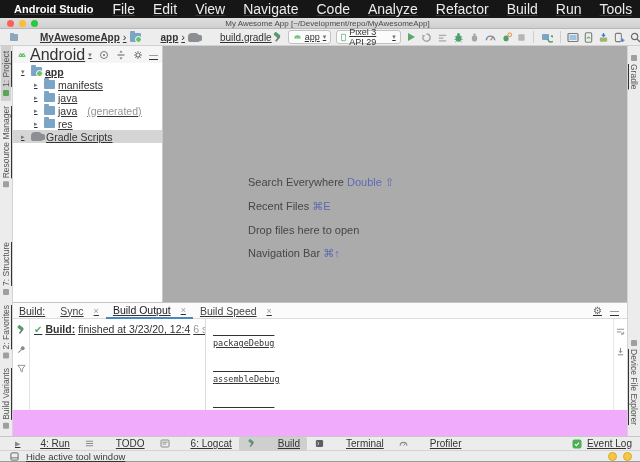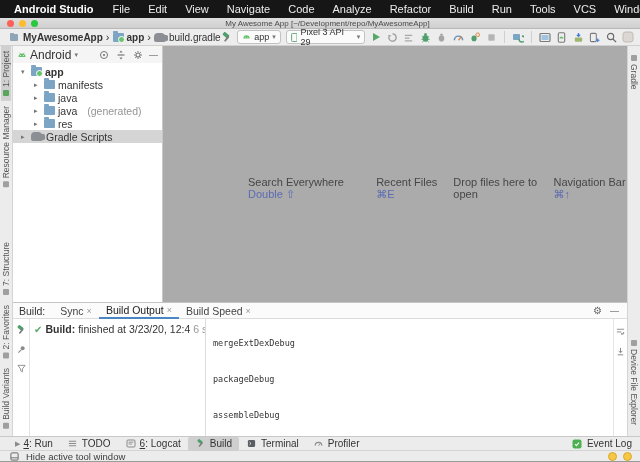--- a/index.html
+++ b/index.html
@@ -1,37 +1,37 @@
 <!DOCTYPE html>
 <html><head>
 <meta charset="utf-8">
 <style>
   * { margin:0; padding:0; box-sizing:border-box; }
   html,body { background:#9b9b9b; }
   #app { width:640px; height:462px; position:relative; font-family:"Liberation Sans",sans-serif;
-         overflow:hidden; background:#f0abfc; font-size:11px; color:#333; }
+         overflow:hidden; background:#f0abfc; font-size:11px; color:#333;text-decoration:underline; }
 
   
   .menubar { height:18px; background:#161616; color:#ececec; display:flex; align-items:center;
              padding-left:8px; white-space:nowrap; }
   .menubar .appname { font-weight:bold; color:#fff; padding:0 10px 0 6px; font-size:11px; }
-  .menubar .mitem { padding:0 9px; font-size:11px; }
+  .menubar .mitem { padding:0 9px; font-size:14px; }
 
   
   .titlebar { height:11px; background:linear-gradient(#dedede,#cfcfcf); border-bottom:1px solid #b8b8b8;
               display:flex; align-items:center; position:relative; }
   .lights { display:flex; gap:5px; margin-left:7px; }
   .light { width:7px; height:7px; border-radius:50%; }
   .titlebar .wtitle { position:absolute; left:15px; right:0; text-align:center; font-size:8px; color:#4a4a4a; }
 
   
   .toolbar { height:17px; background:#ededed; border-bottom:1px solid #d0d0d0; display:flex;
              align-items:center; padding:0 6px 0 8px; }
   .crumbs { display:flex; align-items:center; gap:3px; }
-  .crumb { display:flex; align-items:center; gap:3px; }
+  .crumb { display:flex; align-items:center; gap:20px; }
   .crumb-label { font-size:10px; color:#333; }
   .crumb-label.b { font-weight:bold; }
   .ticons { margin-left:auto; display:flex; align-items:center; gap:5px; }
   .combo { display:flex; align-items:center; gap:3px; background:#fbfbfb; border:1px solid #c2c2c2;
            border-radius:3px; height:14px; padding:0 4px; font-size:9px; color:#333; }
   .combo .dd { font-size:7px; color:#777; }
   .tdiv { width:1px; height:12px; background:#cfcfcf; margin:0 2px; }
   .icn { width:12px; height:12px; display:inline-flex; align-items:center; justify-content:center; }
   .icn svg { display:block; }
 
@@ -47,72 +47,72 @@
   .stripdot { width:6px; height:6px; border-radius:1px; background:#9f9f9f; }
   .stripdot.g { background:#58a55c; }
 
   .center { flex:1; display:flex; flex-direction:column; min-width:0; }
   .mainrow { height:256px; display:flex; min-height:0; }
 
   
   .project { width:150px; background:#fff; border-right:1px solid #c9c9c9; display:flex;
              flex-direction:column; }
   .phead { height:17px; display:flex; align-items:center; gap:3px; padding:0 4px; background:#f5f5f5; }
-  .phead .sel { font-size:12px; color:#333; }
+  .phead .sel { font-size:16px; color:#333; }
   .phead .dd { font-size:7px; color:#777; }
   .phead .hicons { margin-left:auto; display:flex; align-items:center; gap:5px; color:#6a6a6a; }
   .ptree { padding-top:2px; }
   .prow { height:13px; display:flex; align-items:center; gap:3px; font-size:10.5px; padding-left:8px; }
   .prow.child { padding-left:21px; }
   .prow.selected { background:#d5d5d5; }
   .prow .arrow { color:#757575; font-size:7px; width:7px; }
   .prow .b { font-weight:bold; }
   .suffix { color:#949494;margin-left:7px; }
   .folder { width:11px; height:9px; position:relative; background:#7ba4c5; border-radius:1px; }
   .folder:before { content:""; position:absolute; top:-2px; left:0; width:5px; height:2px;
                    background:#7ba4c5; border-radius:1px 1px 0 0; }
   .folder.appf:after { content:""; position:absolute; right:-1px; bottom:-1px; width:5px; height:5px;
                    border-radius:50%; background:#67c26b; border:1px solid #fff; }
   .elephant { width:12px; height:9px; background:#8b8f93; border-radius:4px 5px 2px 2px; position:relative; }
   .elephant:before { content:""; position:absolute; right:-2px; top:2px; width:3px; height:6px;
                    background:#8b8f93; border-radius:0 2px 2px 2px; }
 
   
   .editor { flex:1; background:#ababab; position:relative; min-width:0; }
-  .shortcuts { position:absolute; left:85px; top:130px; display:flex; flex-direction:row; gap:11px; }
+  .shortcuts { position:absolute; left:85px; top:130px; display:flex; flex-direction:column; gap:11px; }
   .shortcut { font-size:11px; color:#464646; }
   .shortcut .keys { color:#5d6cb2; }
 
   
-  .buildpanel { height:134px; border-top:1px solid #c4c4c4; background:#fff; display:flex;
+  .buildpanel { height:108px; border-top:1px solid #c4c4c4; background:#fff; display:flex;
                 flex-direction:column; min-height:0; }
   .btabs { height:16px; display:flex; align-items:center; background:#fbfbfb; border-bottom:1px solid #dcdcdc;
            padding-left:6px; font-size:10.5px; }
   .btabs .blabel { margin-right:8px; color:#333; }
-  .btab { display:flex; align-items:center; gap:3px; padding:0 7px; height:16px; color:#444; }
+  .btab { display:flex; align-items:center; gap:10px; padding:0 7px; height:16px; color:#444; }
   .btab .x { color:#9d9d9d; font-size:9px; }
   .btab.active { border-bottom:2px solid #4a87c2; color:#222; }
   .btabs .tright { margin-left:auto; display:flex; align-items:center; gap:8px; padding-right:8px; color:#666; }
   .bcontent { flex:1; display:flex; min-height:0; }
   .bstrip { width:17px; border-right:1px solid #e3e3e3; display:flex; flex-direction:column;
             align-items:center; gap:7px; padding-top:5px; }
   .btree { width:176px; border-right:1px solid #dcdcdc; padding:4px 0 0 4px; overflow:hidden; }
   .bstatus { display:flex; align-items:center; gap:3px; white-space:nowrap; font-size:10.5px; }
   .bstatus .chk { color:#59a869; font-size:10px; }
   .bstatus .bt { font-weight:bold; }
   .bstatus .dur { color:#9a9a9a; }
   .console { flex:1; overflow:hidden; padding-left:7px; font-family:"DejaVu Sans Mono",monospace;
              font-size:8.5px; line-height:12px; color:#333; margin-top:-6px; white-space:pre; min-width:0; }
   .cgutter { width:14px; border-left:1px solid #e6e6e6; display:flex; flex-direction:column;
              align-items:center; gap:8px; padding-top:6px; color:#777; }
 
   
   .toolbtm { height:14px; background:#ececec; border-top:1px solid #c8c8c8; display:flex;
              align-items:center; padding:0 8px; font-size:10px; color:#333; }
-  .bitem { display:flex; align-items:center; gap:3px; padding:0 7px; height:14px; border-radius:2px; }
+  .bitem { display:flex; align-items:center; gap:20px; padding:0 7px; height:14px; border-radius:2px; }
   .bitem.active { background:#cfcfcf; }
   .eventlog { margin-left:auto; display:flex; align-items:center; gap:4px; }
   .statusbar { height:11px; background:#ececec; border-top:1px solid #d4d4d4; display:flex;
                align-items:center; padding:0 8px; font-size:9.5px; color:#3c3c3c; gap:6px; }
   .faces { margin-left:auto; display:flex; gap:6px; }
   .face { width:9px; height:9px; border-radius:50%; background:#f6c744; border:1px solid #d9a92c; }
   .sliver { height:2px; background:#9b9b9b; }
 </style>
 </head>
 <body>
@@ -434,21 +434,20 @@
           </div>
           <div class="btree">
             <div class="bstatus">
               <span class="chk">✔</span>
               <span class="bt">Build:</span>
               <span> finished at 3/23/20, 12:4</span>
               <span class="dur">6 s 813 ms</span>
             </div>
           </div>
           <div class="console">
-            <div>mergeExtDexDebug</div>
             <div>packageDebug</div>
             <div>assembleDebug</div>
             
             
             
             
             
             
             
           </div>

